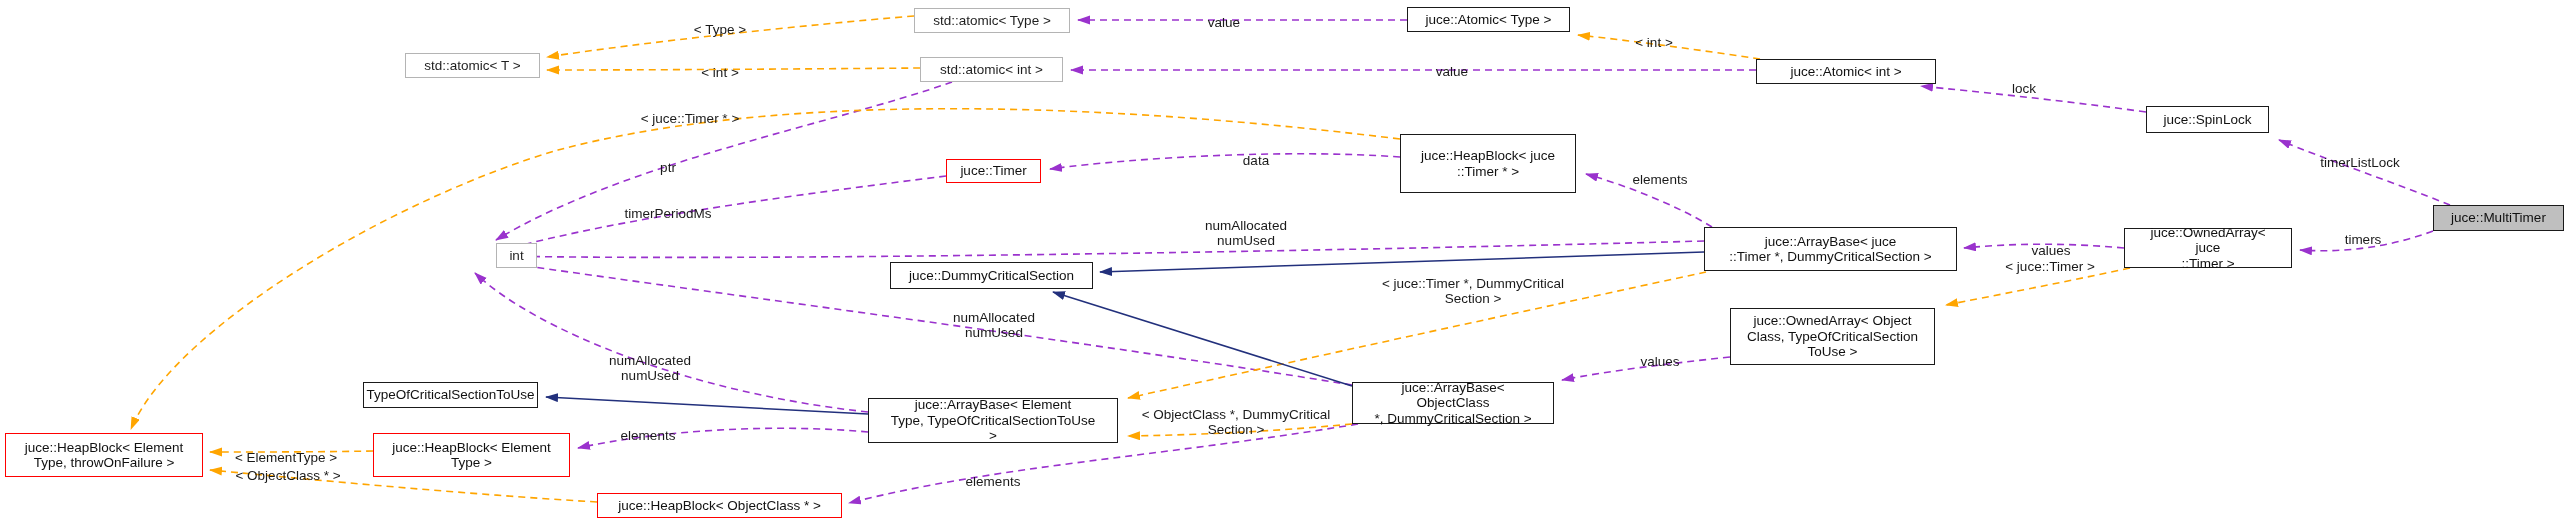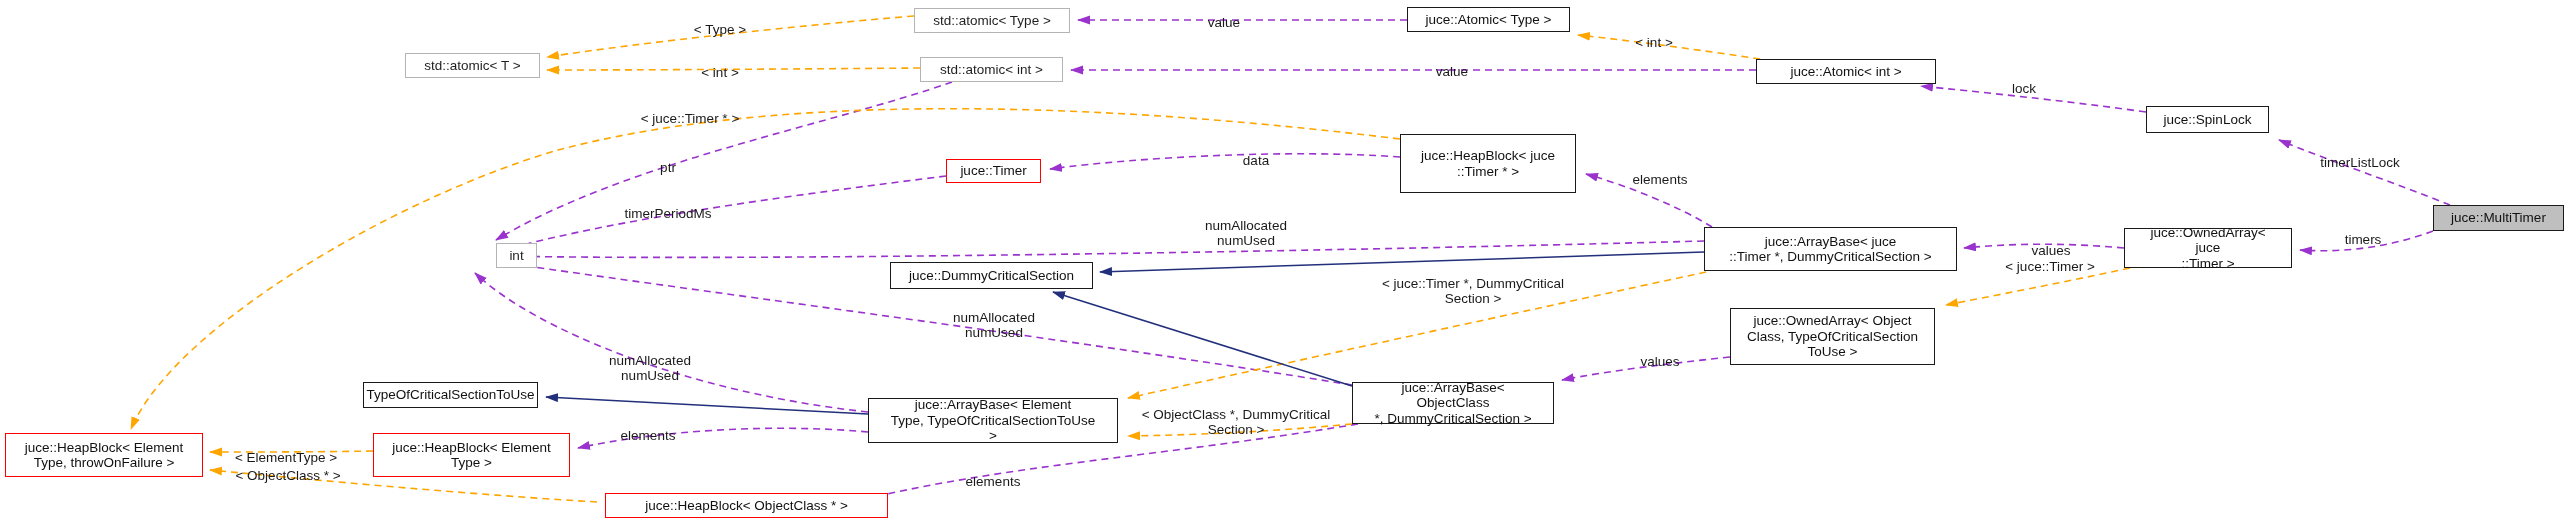--- a/index.html
+++ b/index.html
@@ -89,21 +89,21 @@
   <div class="node" style="left:890px;top:262px;width:203px;height:27px;">juce::DummyCriticalSection</div>
   <div class="node" style="left:1352px;top:382px;width:202px;height:42px;">juce::ArrayBase&lt; ObjectClass
 *, DummyCriticalSection &gt;</div>
   <div class="node" style="left:363px;top:382px;width:175px;height:26px;">TypeOfCriticalSectionToUse</div>
   <div class="node" style="left:868px;top:398px;width:250px;height:45px;">juce::ArrayBase&lt; Element
 Type, TypeOfCriticalSectionToUse &gt;</div>
   <div class="node red" style="left:5px;top:433px;width:198px;height:44px;">juce::HeapBlock&lt; Element
 Type, throwOnFailure &gt;</div>
   <div class="node red" style="left:373px;top:433px;width:197px;height:44px;">juce::HeapBlock&lt; Element
 Type &gt;</div>
-  <div class="node red" style="left:597px;top:493px;width:283px;height:25px;margin-left:8px;">juce::HeapBlock&lt; ObjectClass * &gt;</div>
+  <div class="node red" style="left:597px;top:493px;width:245px;height:25px;">juce::HeapBlock&lt; ObjectClass * &gt;</div>
   <div class="node gray" style="left:452px;top:243px;width:41px;height:25px;margin-left:44px;">int</div>
 
   <div class="elabel" style="left:720px;top:11px;">&lt; Type &gt;</div>
   <div class="elabel" style="left:720px;top:54px;">&lt; int &gt;</div>
   <div class="elabel" style="left:1224px;top:4px;">value</div>
   <div class="elabel" style="left:1452px;top:53px;">value</div>
   <div class="elabel" style="left:1654px;top:24px;">&lt; int &gt;</div>
   <div class="elabel" style="left:2024px;top:70px;">lock</div>
   <div class="elabel" style="left:2360px;top:144px;">timerListLock</div>
   <div class="elabel" style="left:690px;top:100px;">&lt; juce::Timer * &gt;</div>

